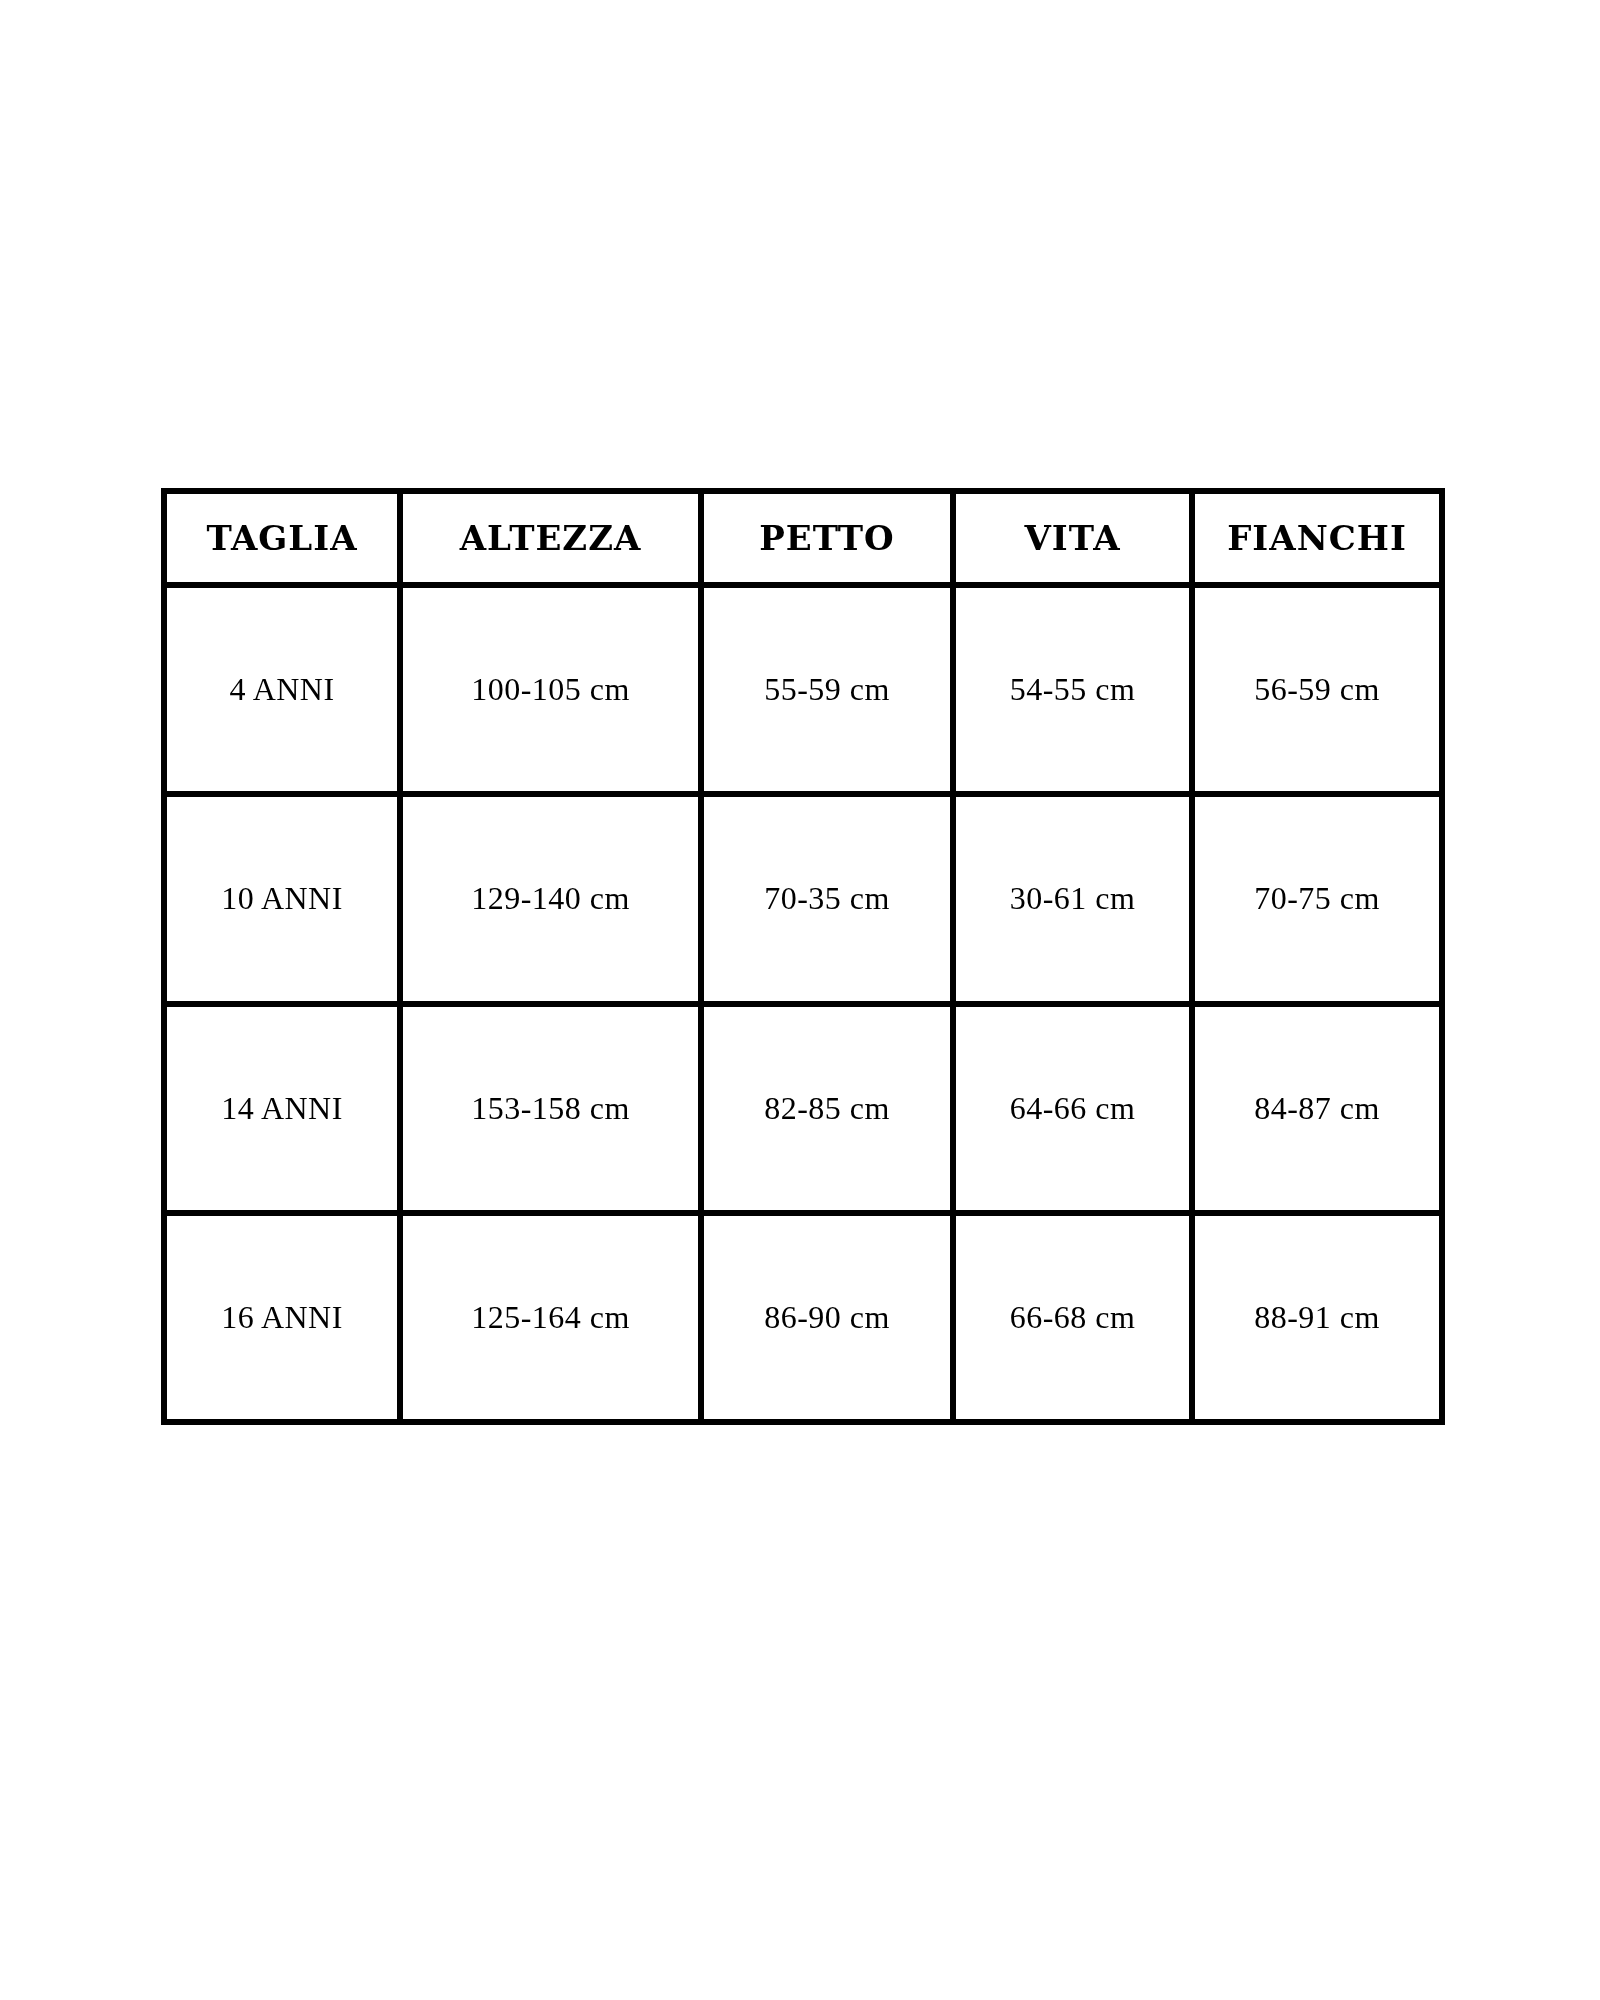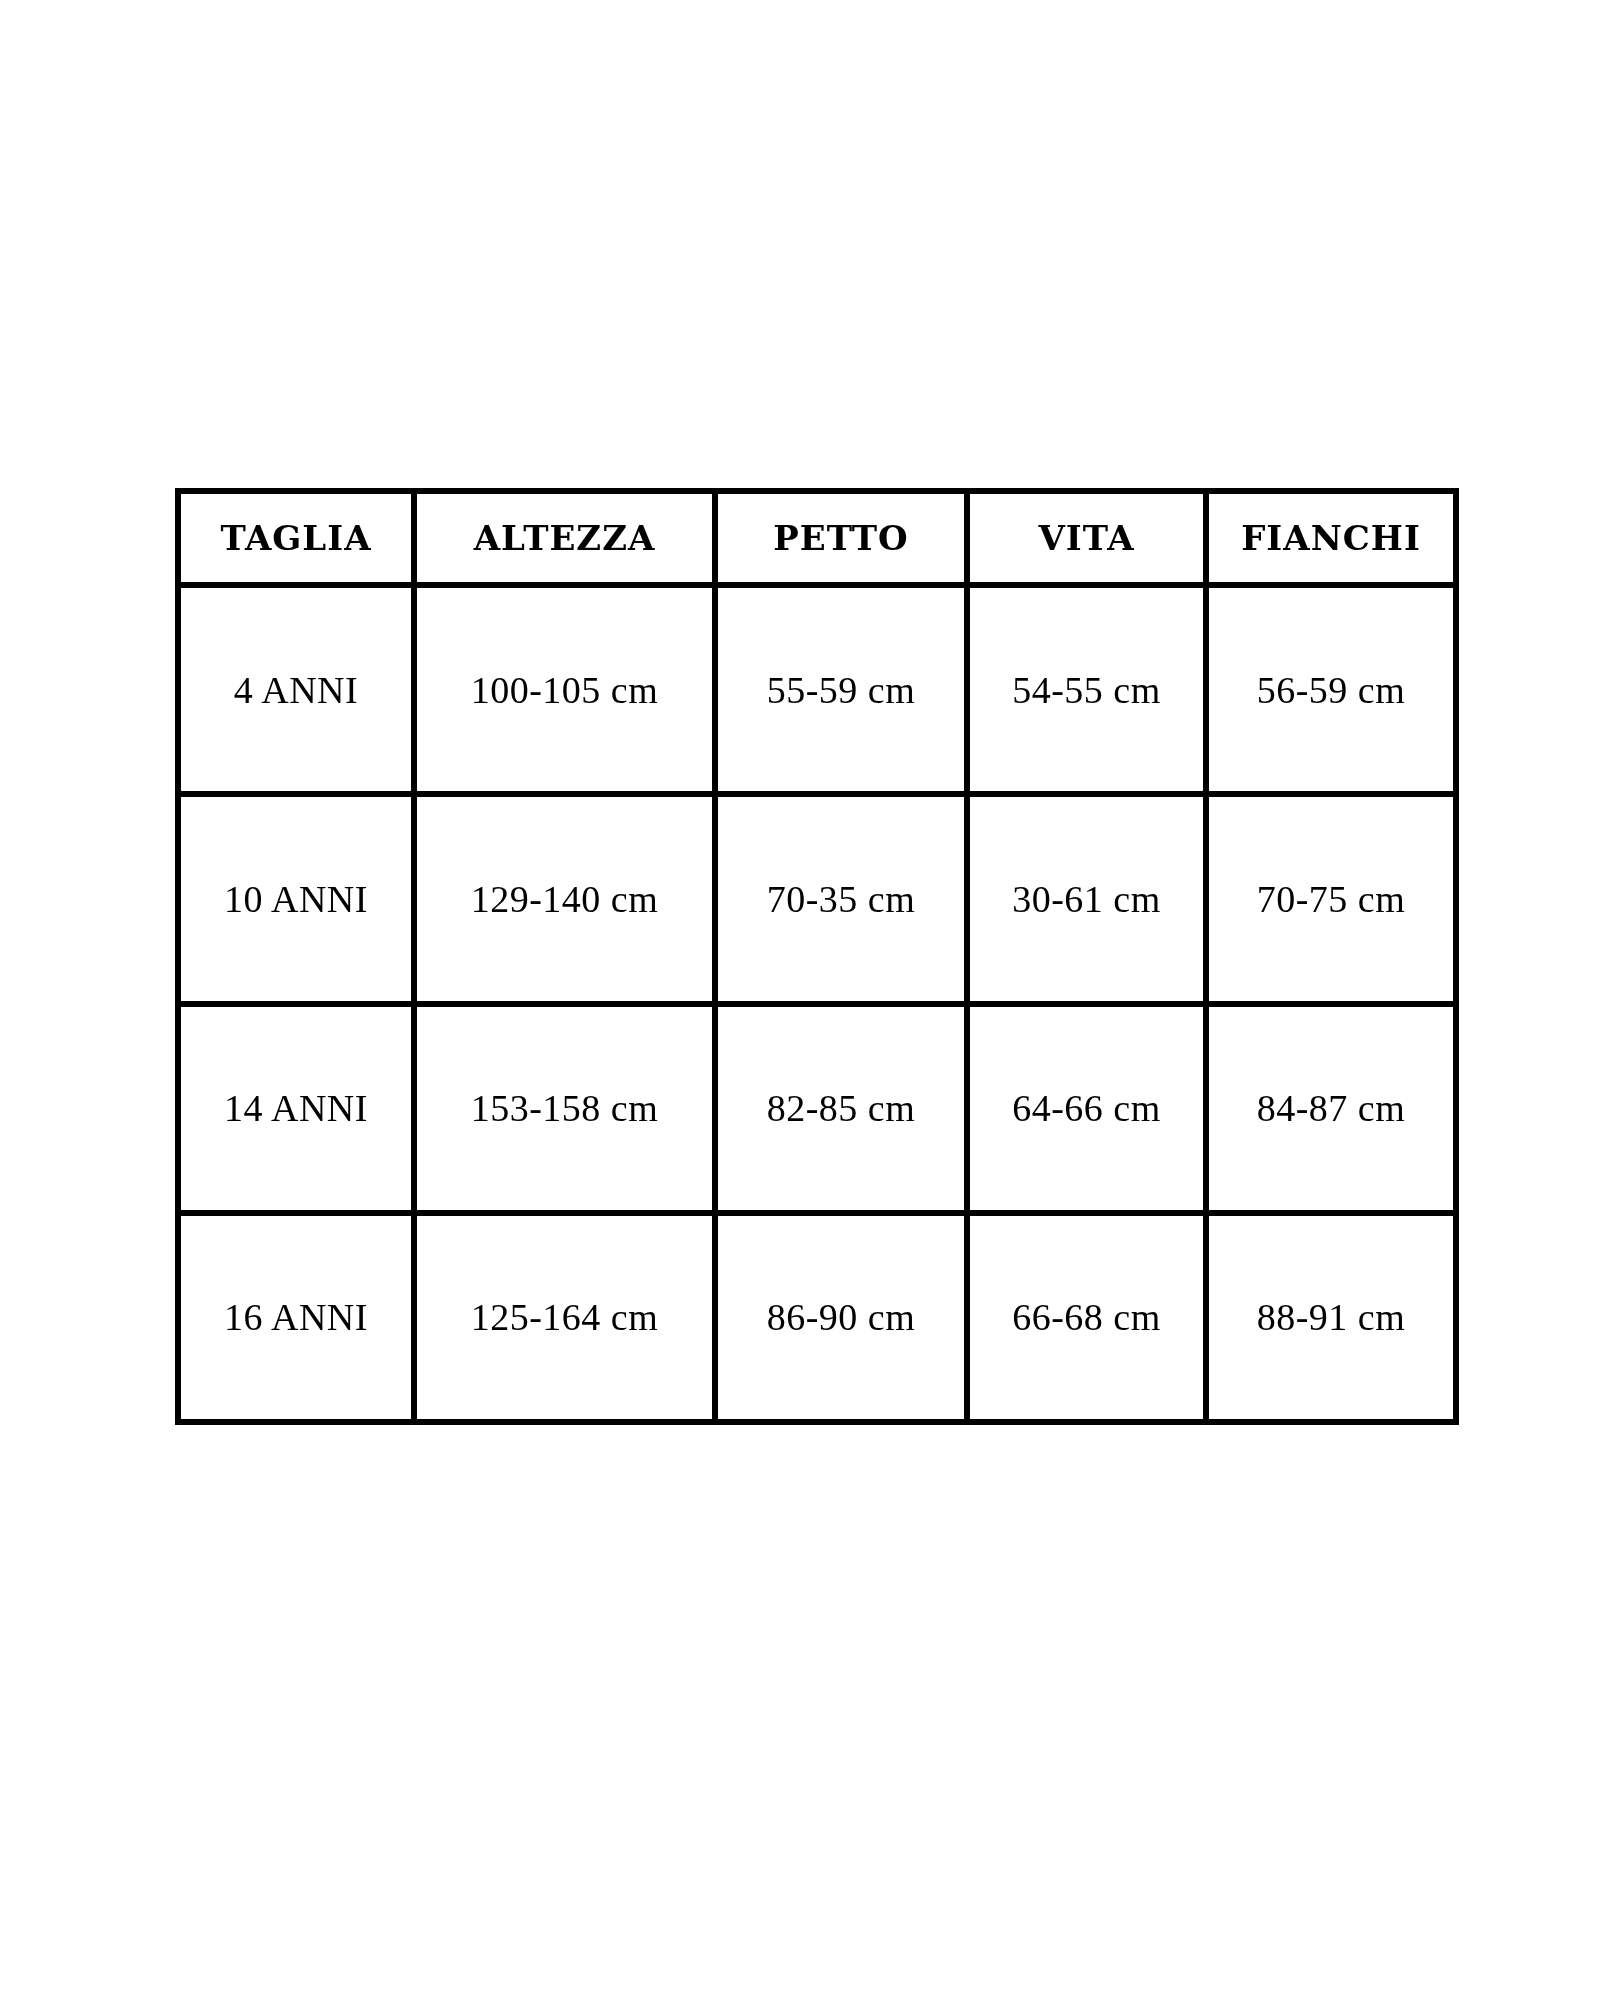--- a/index.html
+++ b/index.html
@@ -9,21 +9,21 @@
   }
   body {
     width: 1600px;
     height: 2000px;
     position: relative;
     font-family: "Liberation Serif", serif;
     color: #000000;
   }
   .size-table {
     position: absolute;
-    left: 175px;
+    left: 161px;
     top: 488px;
     width: 1278px;
     height: 937px;
     border-collapse: collapse;
     table-layout: fixed;
     background: #ffffff;
   }
   .size-table th,
   .size-table td {
     border: 6px solid #000000;
@@ -41,21 +41,21 @@
   }
   .size-table th {
     font-family: "DejaVu Serif", serif;
     font-weight: bold;
     font-size: 34px;
     letter-spacing: 1px;
   }
   .size-table td {
     font-family: "Liberation Serif", serif;
     font-weight: normal;
-    font-size: 38px;
+    font-size: 32px;
     letter-spacing: 0.5px;
   }
 </style>
 </head>
 <body>
 
 <table class="size-table">
   <colgroup>
     <col style="width:236px">
     <col style="width:301px">

